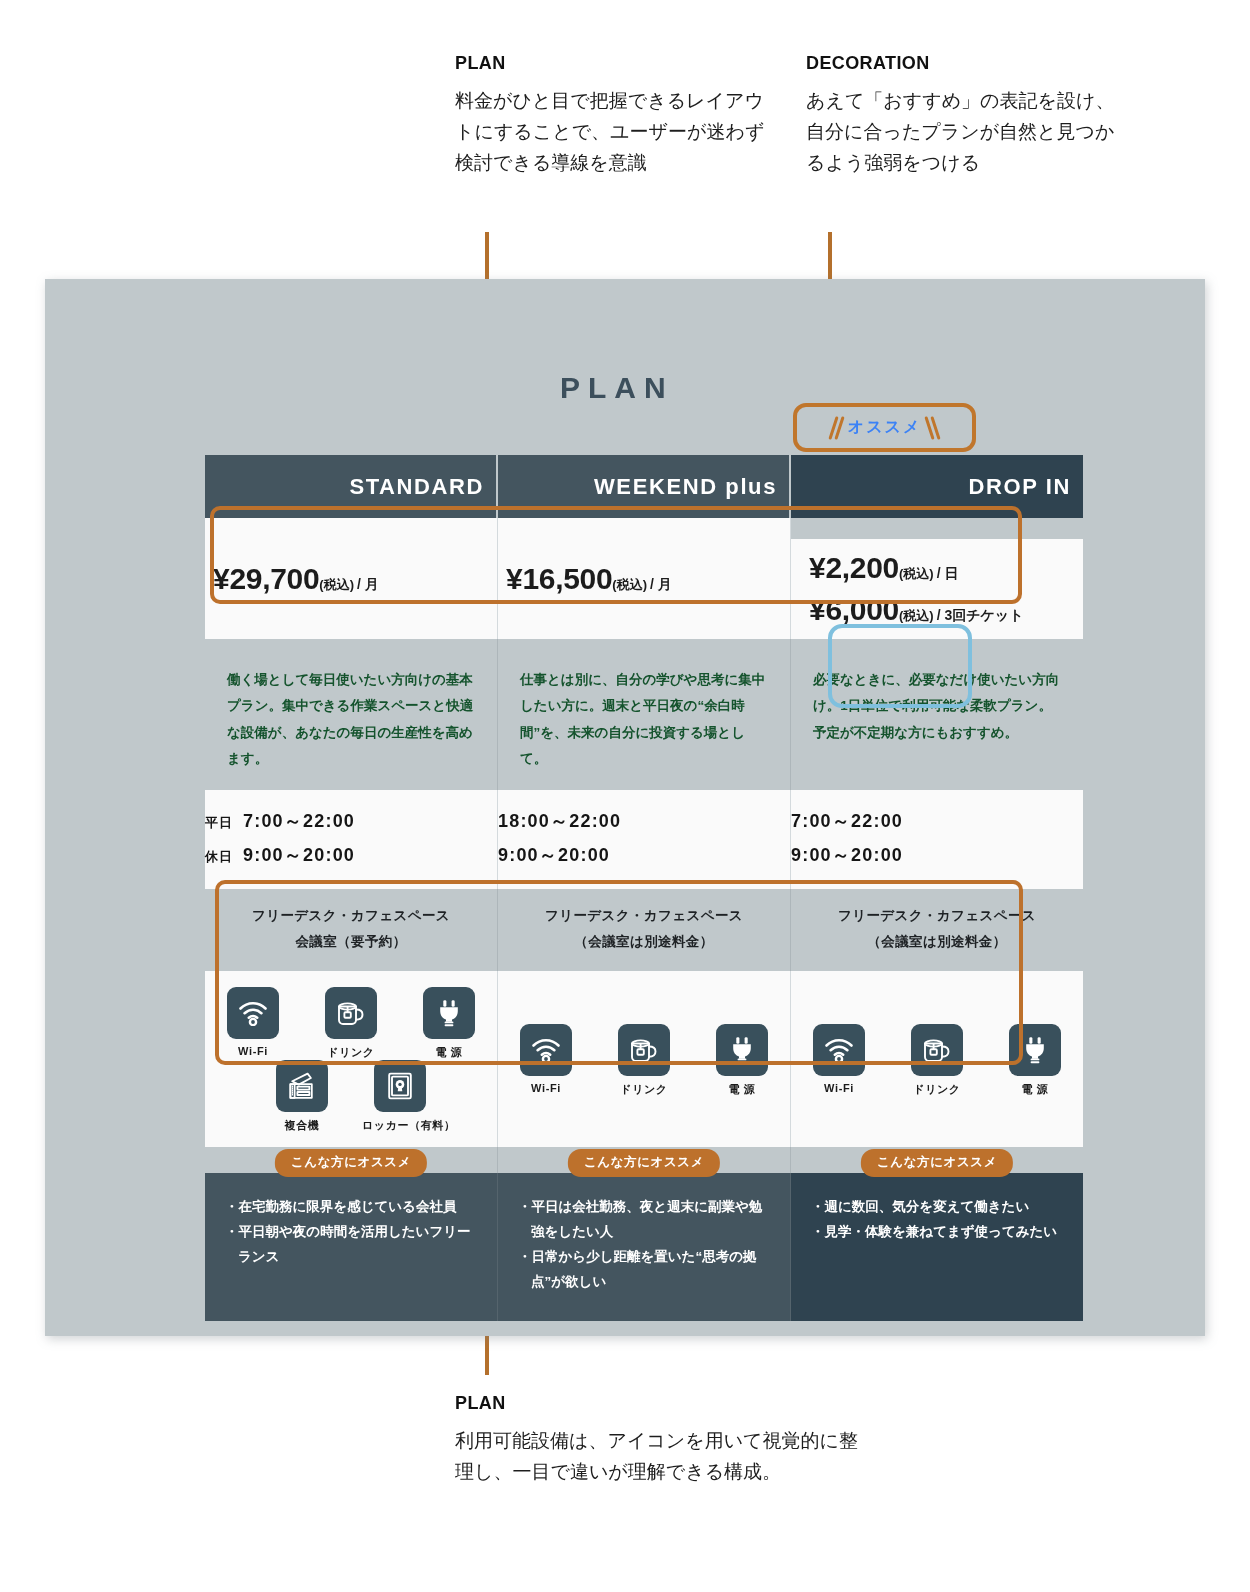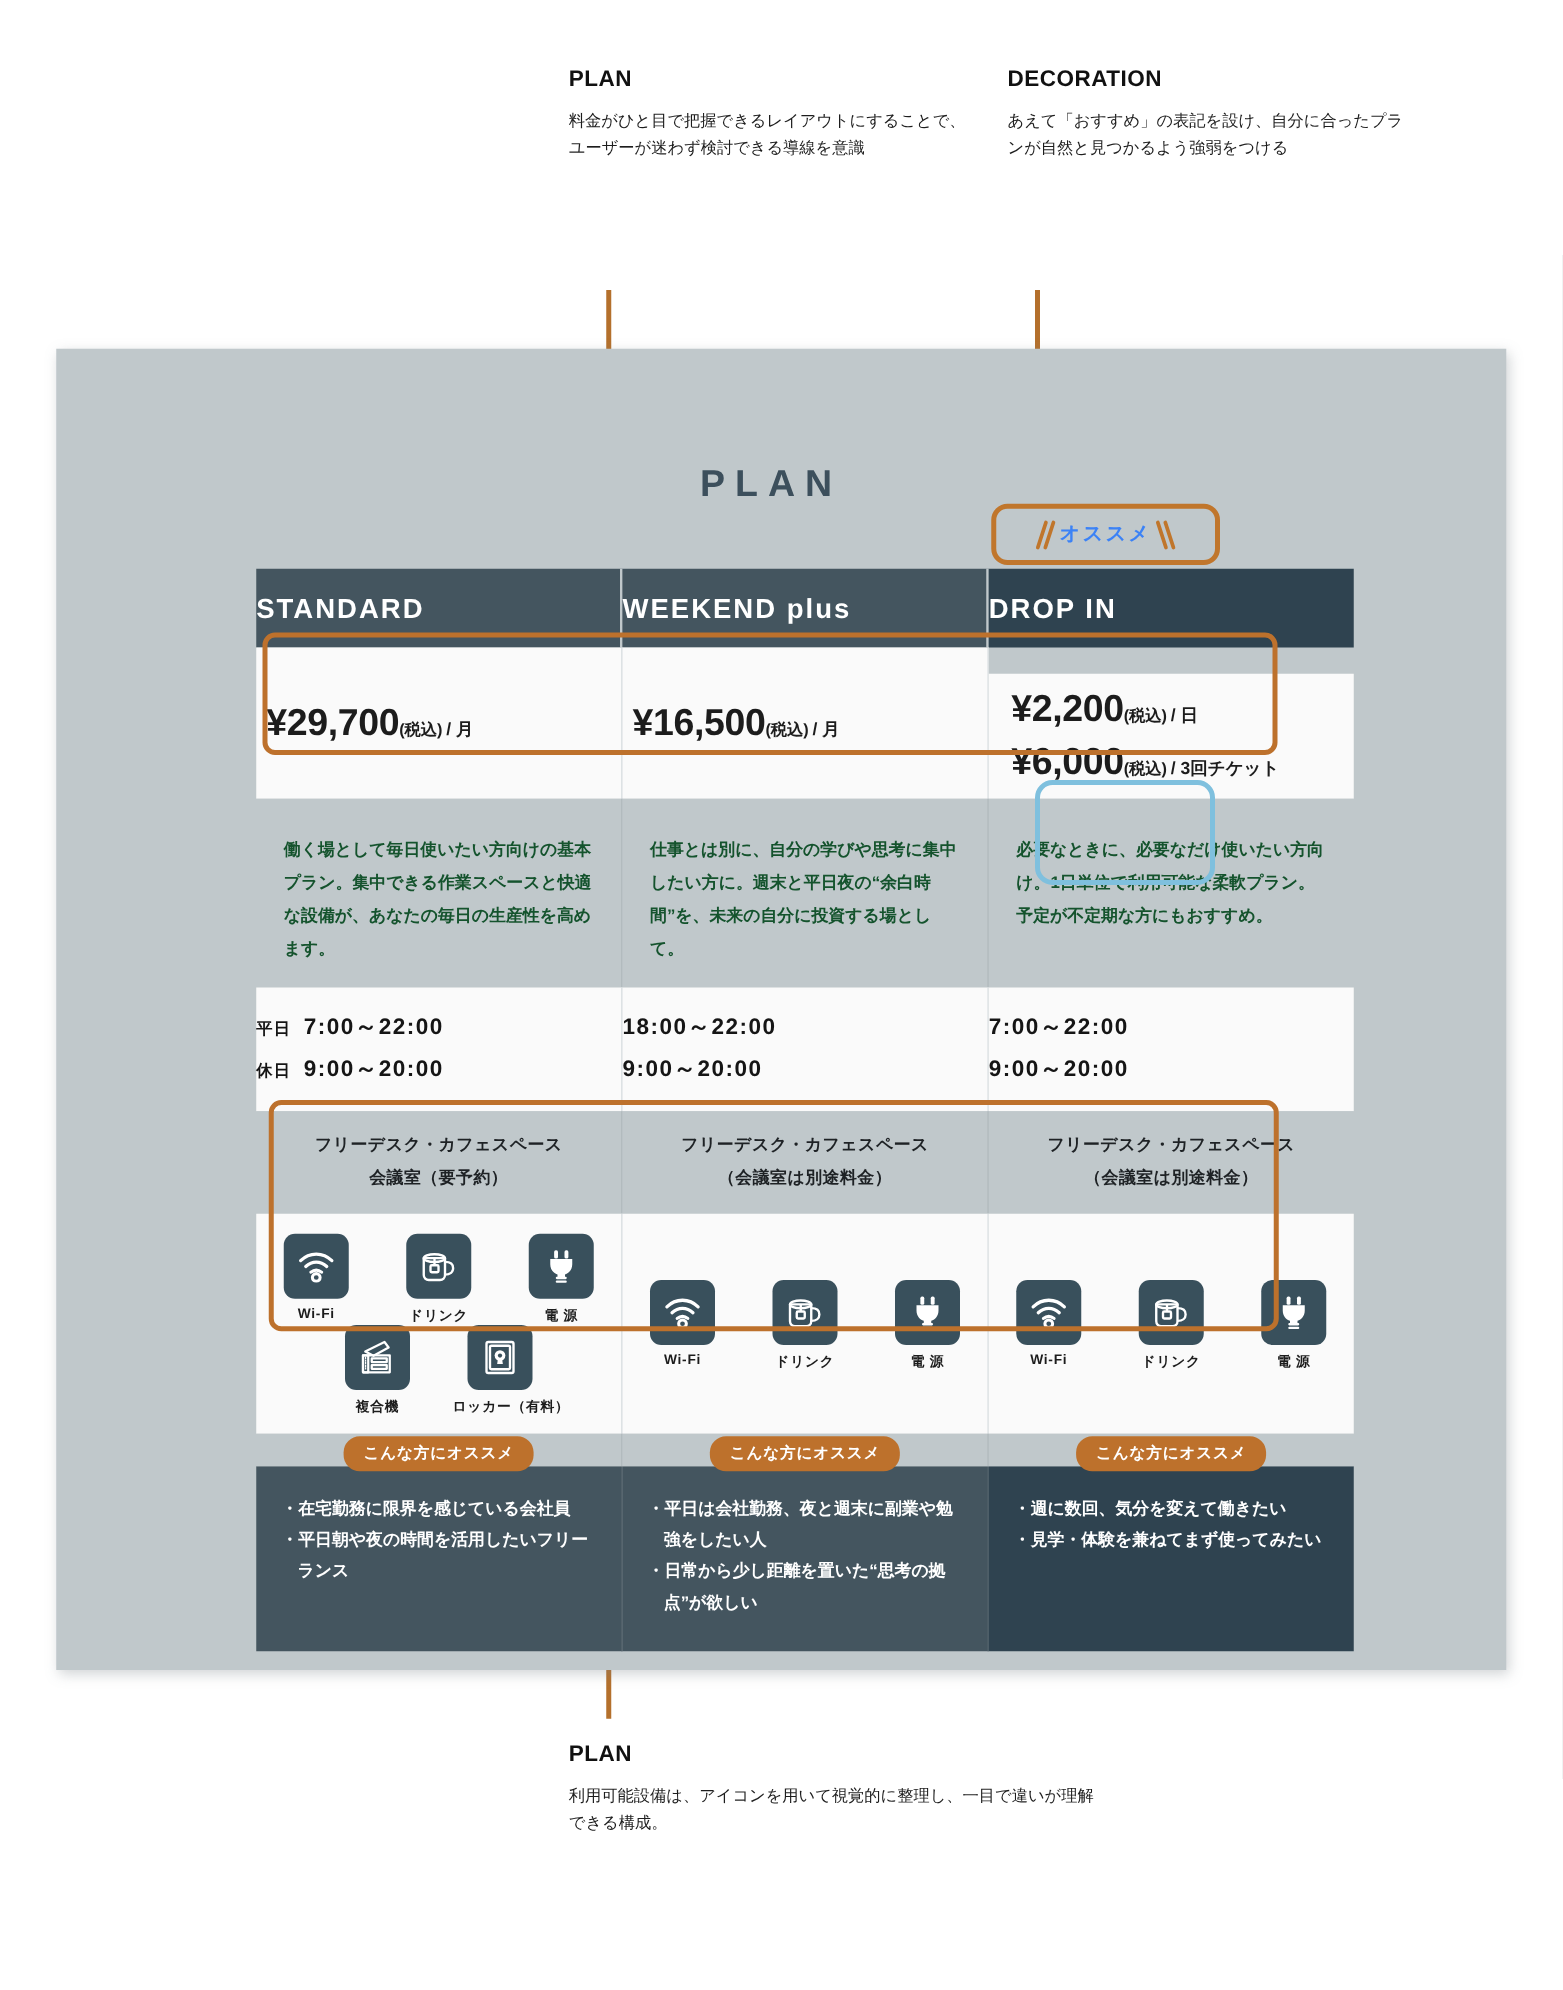--- a/index.html
+++ b/index.html
@@ -11,21 +11,21 @@
     color:#1a1a1a;
   }
 
   
   .note { position:absolute; }
   .note-title {
     font-size:18px; font-weight:bold; letter-spacing:.4px;
     color:#111; margin-bottom:12px;
   }
   .note-body {
-    font-size:13px; line-height:1.62; color:#1d1d1d;
+    font-size:19px; line-height:1.62; color:#1d1d1d;
   }
   .leader { position:absolute; background:#b4702c; }
 
   
   .board {
     position:absolute; left:45px; top:279px; width:1160px; height:1057px;
     background:#c0c8cb;
     box-shadow:2px 3px 10px rgba(120,130,135,.35);
   }
 
@@ -55,23 +55,23 @@
 
   
   .table {
     position:absolute; left:205px; top:455px; width:820px;
     display:grid; grid-template-columns:1fr 1fr 1fr;
     border-collapse:collapse;
   }
 
   
   .th {
-    background:#44555f; color:#fff; text-align:left;
+    background:#44555f; color:#fff; text-align:right;
     font-size:22px; font-weight:bold; letter-spacing:1.6px;
-    padding:19px 0 18px; border-right:2px solid #c0c8cb;
+    padding:19px 12px 18px; border-right:2px solid #c0c8cb;
   }
   .th.last { background:#2f4350; border-right:none; }
 
   
   .price {
     background:#fafafa; min-height:95px;
     display:flex; flex-direction:column; justify-content:center;
     align-items:flex-start; gap:8px;
     border-right:1px solid #d4dadd; padding:12px 8px;
   }

